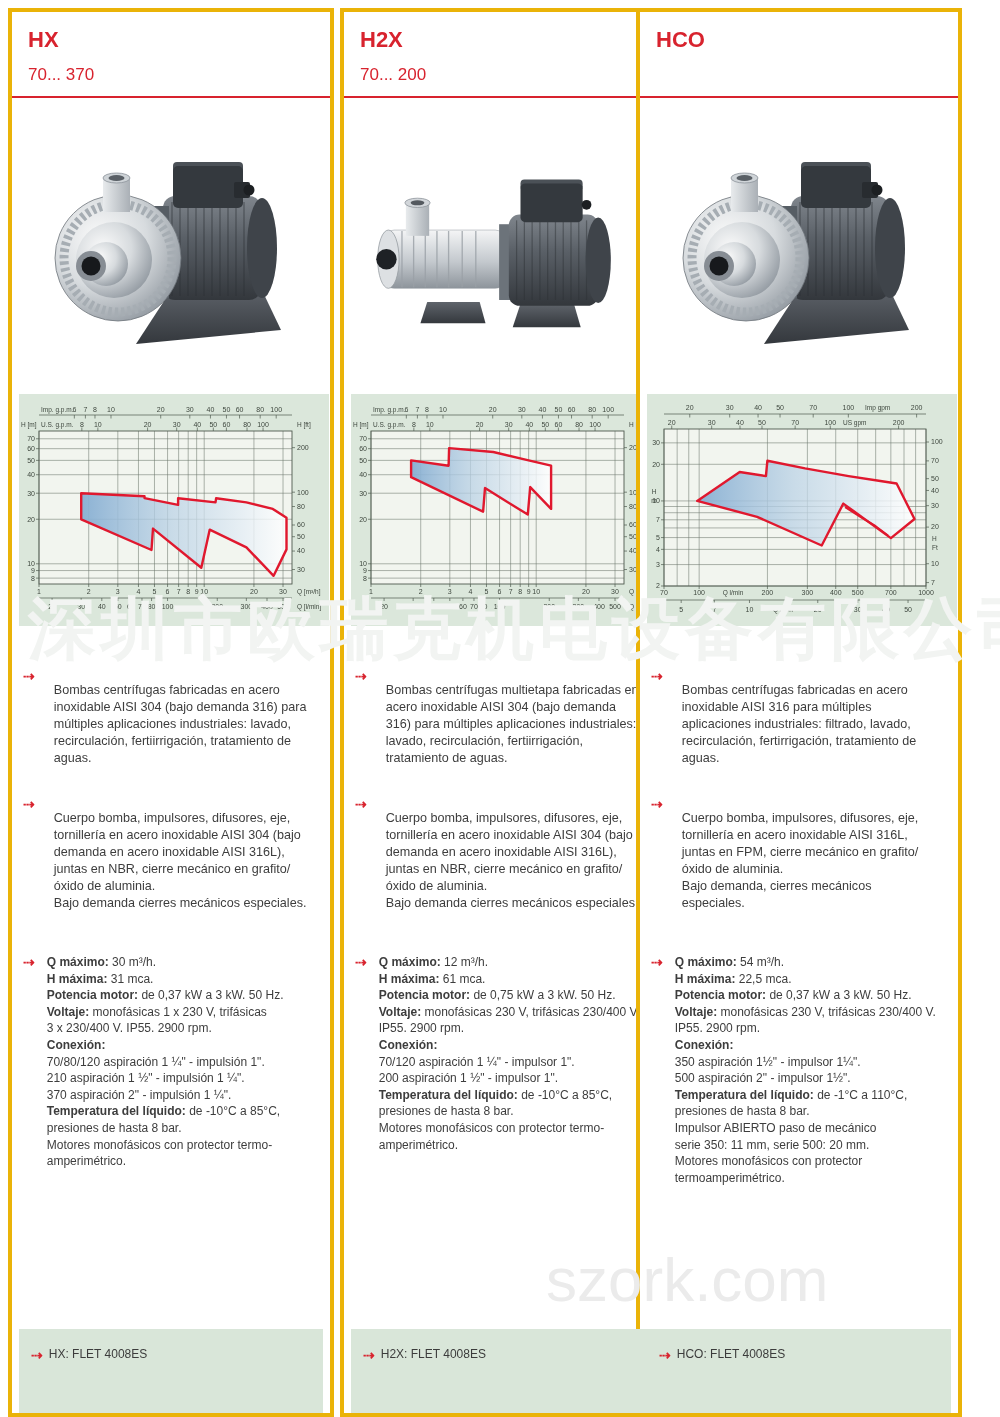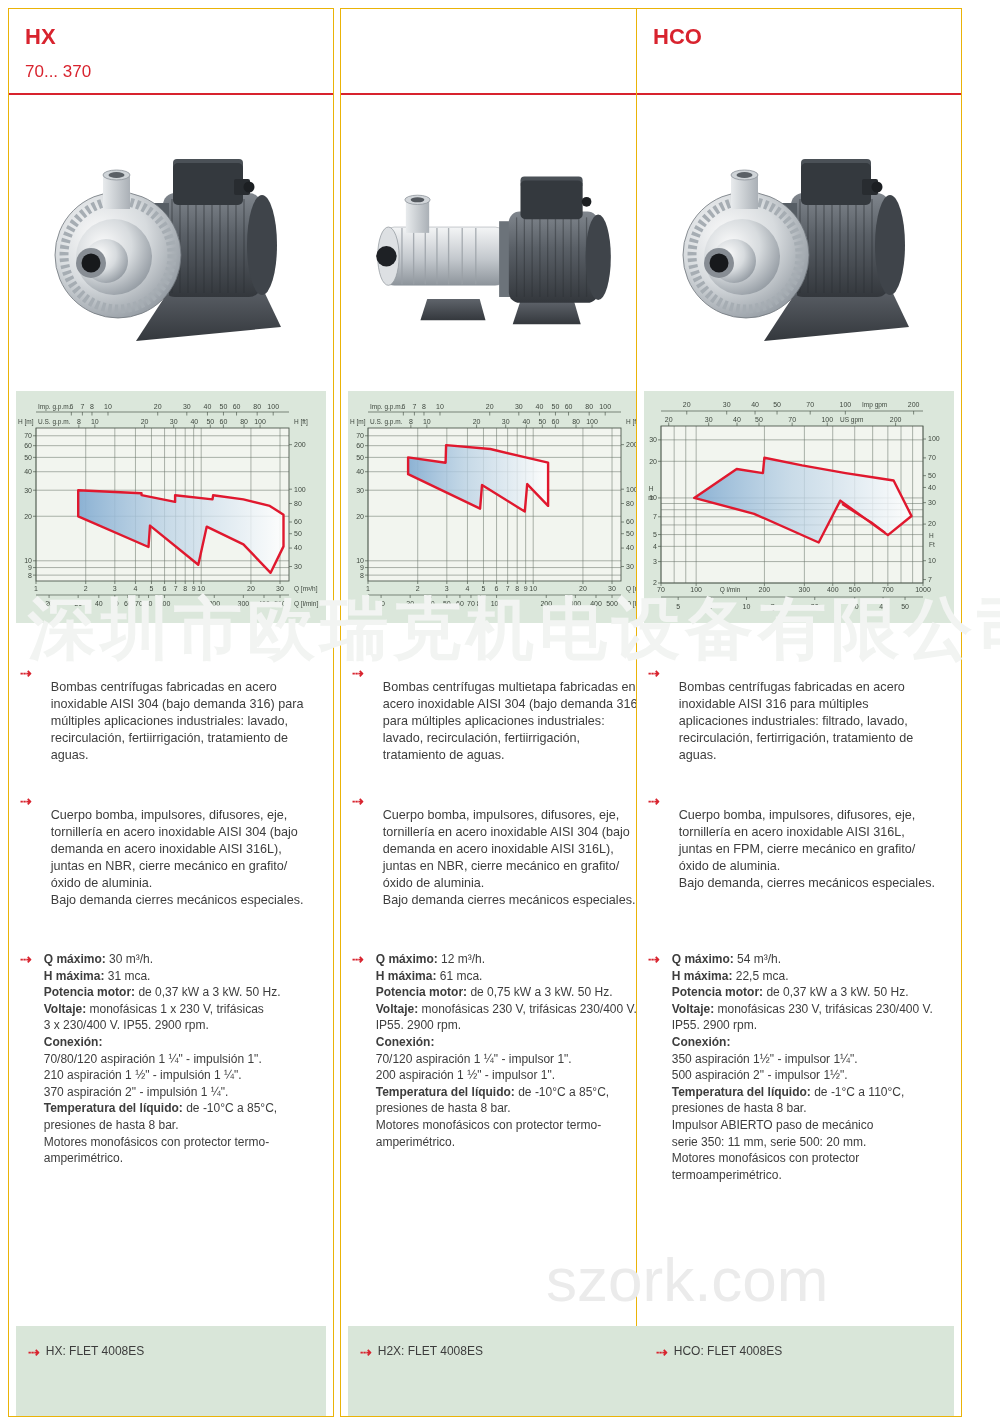--- a/index.html
+++ b/index.html
@@ -1,18 +1,18 @@
 <!DOCTYPE html>
 <html><head>
 <meta charset="utf-8">
 <style>
   html,body{margin:0;padding:0;background:#fff;}
   .page{position:relative;width:1000px;height:1417px;background:#fff;overflow:hidden;
         font-family:"Liberation Sans",sans-serif;}
-  .column{position:absolute;top:8px;bottom:0;width:326px;border:1px solid #eab308;background:#fff;box-sizing:border-box;}
+  .column{position:absolute;top:8px;bottom:0;width:326px;border:4px solid #eab308;background:#fff;box-sizing:border-box;}
   .col-title{margin:15px 0 0 16px;font-size:22px;font-weight:bold;color:#d8232e;}
   .col-range{margin:12px 0 0 16px;font-size:17px;color:#d8232e;}
   .divider{position:absolute;left:0;right:0;top:84px;height:2px;background:#d8232e;}
   .photo{position:absolute;top:92px;left:0;right:0;height:288px;display:flex;align-items:center;justify-content:center;}
   .chart-panel{position:absolute;top:382px;left:7px;width:310px;height:232px;background:#dbe7db;}
   .chart-svg{display:block;width:310px;height:232px;}
   .desc{position:absolute;left:11px;right:8px;display:flex;gap:5px;color:#3d3d3d;}
   .desc p{margin:14px;font-size:12.6px;line-height:17px;}
   .arrow{color:#d8232e;font-size:14px;line-height:16px;flex:0 0 auto;font-weight:bold;}
   .desc1{top:656px}.desc2{top:784px}.specs{top:942px}
@@ -331,20 +331,24 @@
           <div><span>amperimétrico.</span></div>
         </div>
     </div>
     <div class="footer">
       <span class="arrow">⇢</span>
       <span>HX: FLET 4008ES</span>
     </div>
   </div>
 
   <div class="column" style="left:340px">
+    <div>
+      <div class="col-title">H2X</div>
+      <div class="col-range">70... 200</div>
+    </div>
     <div class="divider"></div>
     <div class="photo">
       <svg width="272" height="185">
           <use href="#pumpB" xlink:href="#pumpB"></use>
         </svg>
     </div>
     <div class="chart-panel">
       <svg class="chart-svg" viewBox="0 0 310 232">
           <rect x="20" y="37" width="253" height="153" fill="#f2f5ef"></rect>
           <line x1="20" y1="37" x2="20" y2="190" stroke="#6d776d" stroke-width="0.55"></line>

